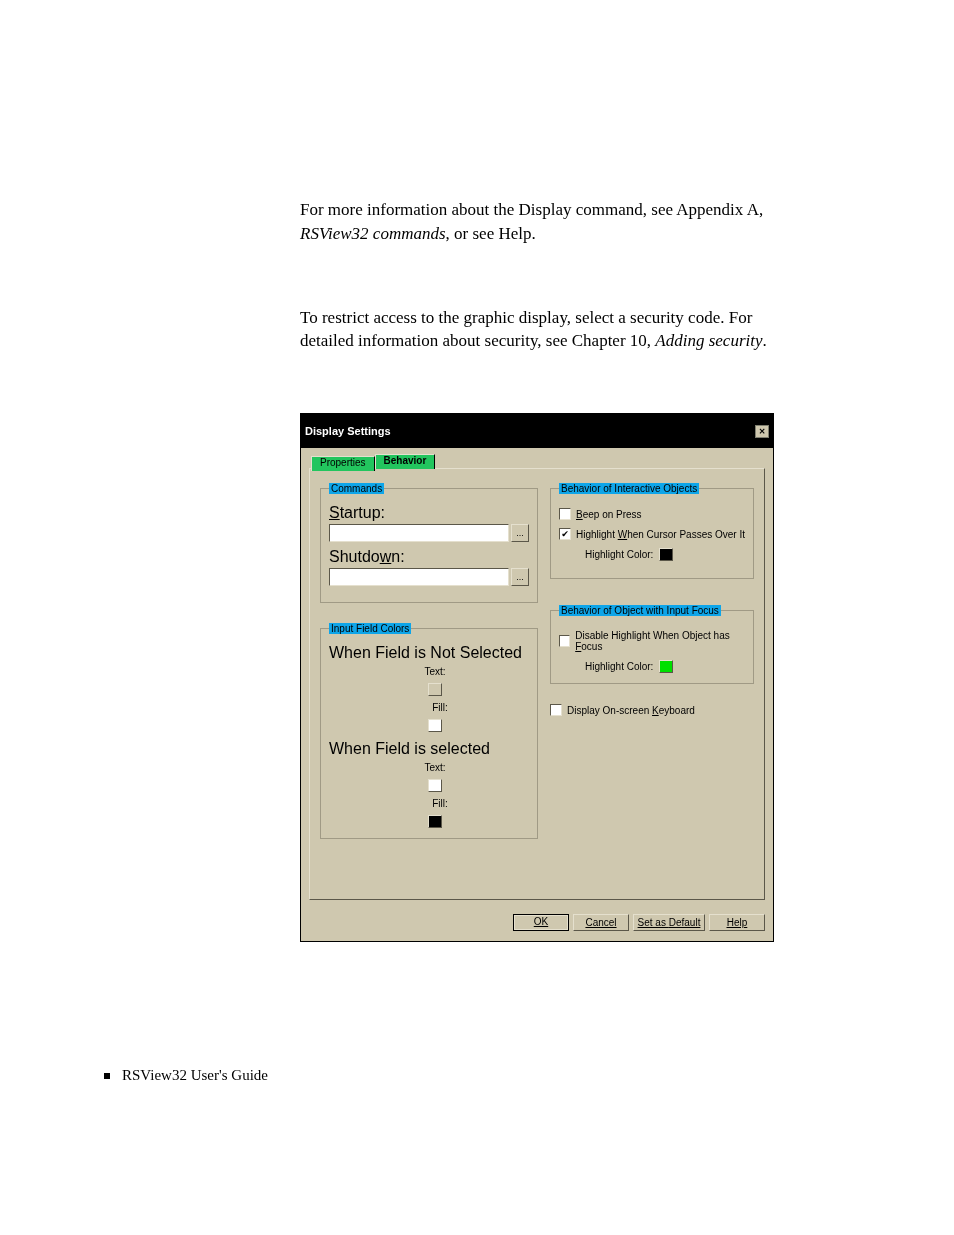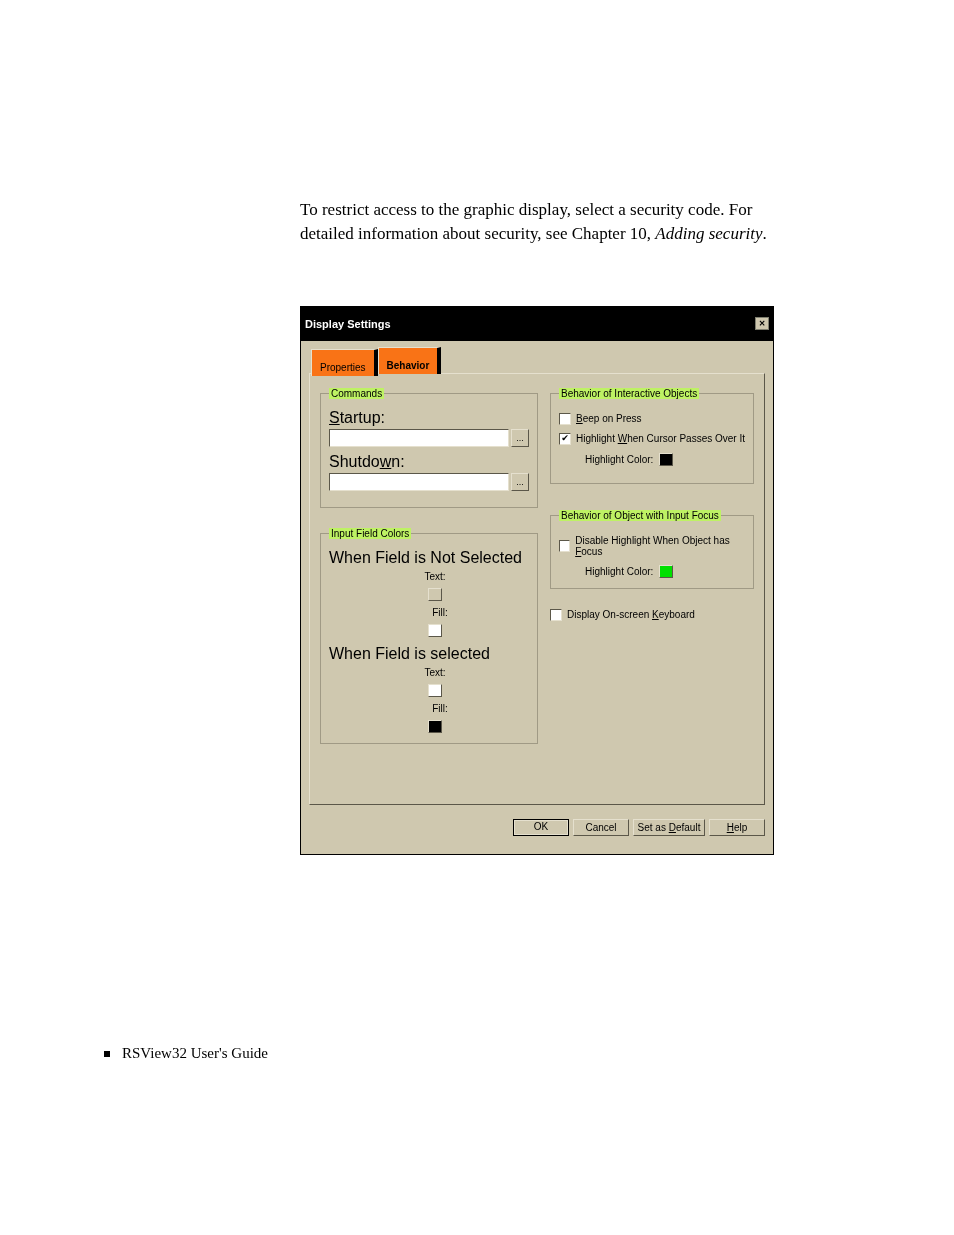--- a/index.html
+++ b/index.html
@@ -59,25 +59,25 @@
   }
   .tabs {
     display: flex;
     font-size: 10px;
     margin-bottom: -1px;
     position: relative;
     z-index: 2;
     margin-left: 2px;
   }
   .tab {
-    padding: 12px 8px 3px 8px;
-    background: #f97316;
+    padding: 0 8px 3px 8px;
+    background: #22c55e;
     border-top: 1px solid #e5e0ce;
     border-left: 1px solid #e5e0ce;
-    border-right: 4px solid #000000;
+    border-right: 1px solid #000000;
     border-bottom: none;
     position: relative;
   }
   .tab.inactive {
     top: 2px;
     padding-bottom: 1px;
   }
   .tab.active {
     top: 0;
     z-index: 3;
@@ -100,21 +100,21 @@
   fieldset {
     border: 1px solid #a09a85;
     padding: 6px 8px 10px 8px;
     margin-bottom: 20px;
     font-size: 10px;
     position: relative;
   }
   legend {
     font-size: 10px;
     padding: 0 2px;
-    background: #bef264;
+    background: #0ea5e9;
   }
   .lbl {
     font-size: 16px;
     display: block;
     margin-bottom: 2px;
     margin-top: 4px;
   }
   .under { text-decoration: underline; }
   .input-row {
     display: flex;
@@ -191,54 +191,58 @@
     font-size: 10px;
     padding-left: 8px;
   }
   .plain-check {
     margin-top: 12px;
   }
   .button-bar {
     display: flex;
     justify-content: flex-end;
     gap: 4px;
-    padding: 6px 8px 18px 8px;
+    padding: 6px 8px 10px 8px;
+    text-decoration: underline;
   }
   .btn {
     font-size: 10px;
     font-family: Tahoma, Arial, sans-serif;
     background: #cfc8af;
     border-top: 1px solid #e5e0ce;
     border-left: 1px solid #e5e0ce;
     border-bottom: 1px solid #5b5749;
     border-right: 1px solid #5b5749;
     padding: 2px 0;
     min-width: 56px;
     text-align: center;
   }
   .btn.ok { border: 1px solid #000; outline: 1px solid #e5e0ce; outline-offset: -2px; padding: 1px 0; min-width: 56px; }
   .footer {
     position: absolute;
     left: 104px;
-    top: 1045px;
+    top: 1067px;
     font-size: 15px;
     display: flex;
     align-items: center;
     gap: 12px;
   }
   .bullet {
     width: 6px;
     height: 6px;
     background: #000;
   }
 </style>
 </head>
 <body>
 
 <div class="content">
+  <p class="para">
+    <span>For more information about the Display command, see Appendix A, </span><span class="italic">RSView32 commands</span><span>, or see Help.</span>
+  </p>
   <p class="para">
     <span>To restrict access to the graphic display, select a security code. For detailed information about security, see Chapter 10, </span><span class="italic">Adding security</span><span>.</span>
   </p>
 
   <div class="dialog">
     <div class="titlebar">
       <span>Display Settings</span>
       <div class="close-btn">
           <span>✕</span>
         </div>

